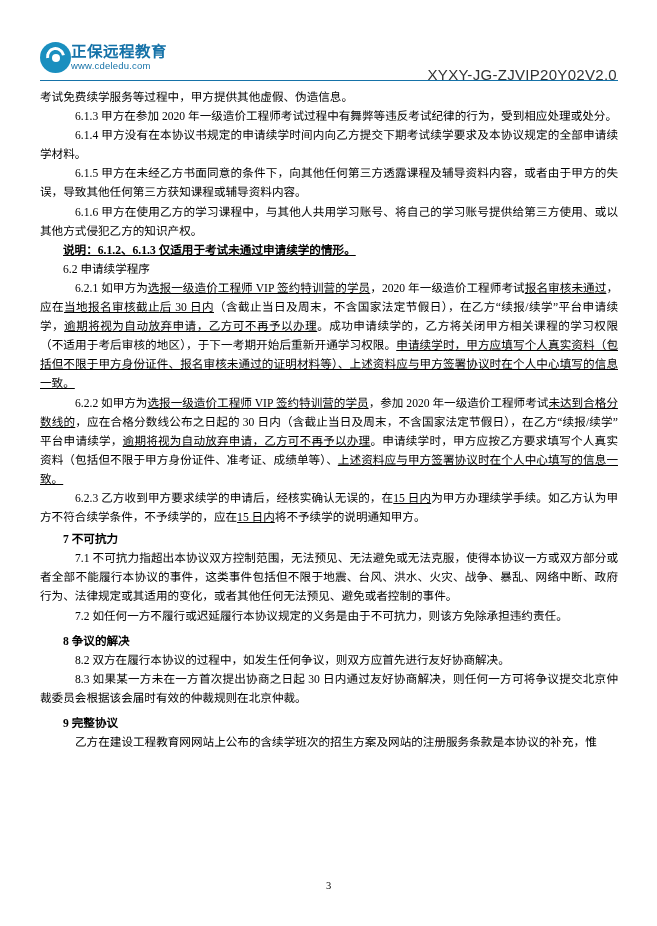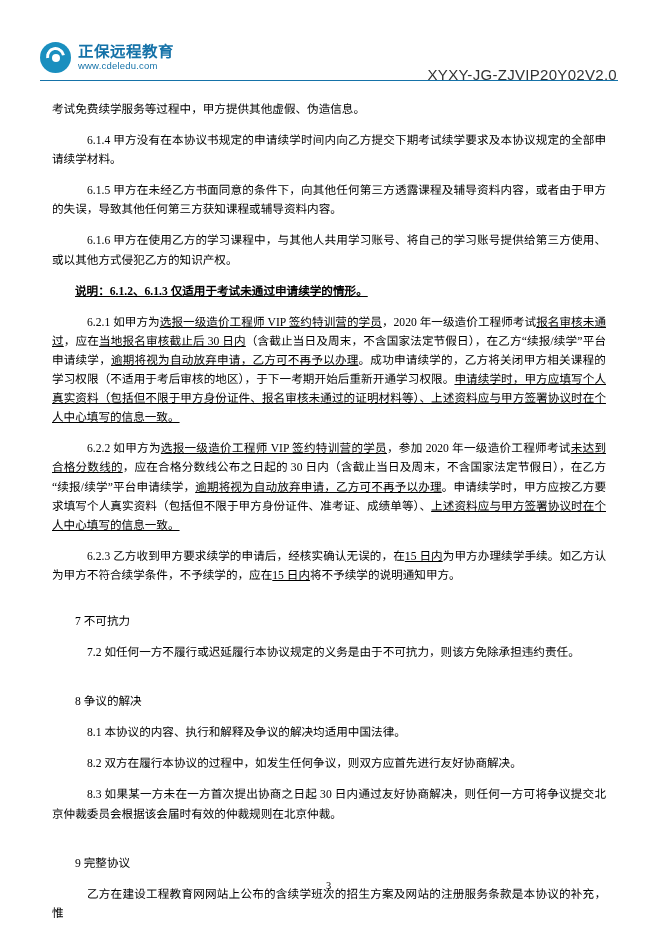--- a/index.html
+++ b/index.html
@@ -26,21 +26,20 @@
     top: 0;
     width: 657px;
     height: 88px;
   }
   .logo-wrap {
     position: absolute;
     left: 40px;
     top: 42px;
     display: flex;
     align-items: center;
-    gap: 7px;
   }
   .logo-mark {
     width: 31px;
     height: 31px;
     border-radius: 50%;
     background: #1a8fbf;
     position: relative;
     flex: none;
   }
   .logo-mark::before {
@@ -110,26 +109,26 @@
     position: absolute;
     left: 40px;
     top: 88px;
     width: 578px;
     font-size: 11.6px;
     line-height: 19.1px;
     text-align: justify;
     text-justify: inter-ideograph;
   }
   .p {
-    margin: 12px;
+    margin: 0;
     padding: 0;
   }
   .ind1 { text-indent: 23px; font-family: Liberation Serif, serif; }
   .ind2 { text-indent: 35px; }
-  .ind-head { text-indent: 23px; font-weight: normal; }
+  .ind-head { text-indent: 23px; font-weight: bold; }
   .u { text-decoration: underline; }
   .b { font-weight: bold; }
   .spacer3 { height: 3px; }
   .spacer6 { height: 6px; }
 
   
   .page-number {
     position: absolute;
     left: 0;
     top: 880px;
@@ -154,48 +153,50 @@
     </div>
     <div class="doc-code">XYXY-JG-ZJVIP20Y02V2.0</div>
     <div class="header-rule"></div>
   </div>
 
   <div class="content">
 
     <p class="p">考试免费续学服务等过程中，甲方提供其他虚假、伪造信息。</p>
 
 
+    <p class="p ind2">6.1.3 甲方在参加 2020 年一级造价工程师考试过程中有舞弊等违反考试纪律的行为，受到相应处理或处分。</p>
 
     <p class="p ind2">6.1.4 甲方没有在本协议书规定的申请续学时间内向乙方提交下期考试续学要求及本协议规定的全部申请续学材料。</p>
 
     <p class="p ind2">6.1.5 甲方在未经乙方书面同意的条件下，向其他任何第三方透露课程及辅导资料内容，或者由于甲方的失误，导致其他任何第三方获知课程或辅导资料内容。</p>
 
     <p class="p ind2">6.1.6 甲方在使用乙方的学习课程中，与其他人共用学习账号、将自己的学习账号提供给第三方使用、或以其他方式侵犯乙方的知识产权。</p>
 
     <p class="p ind1 u b">说明：6.1.2、6.1.3 仅适用于考试未通过申请续学的情形。</p>
 
+    <p class="p ind1">6.2 申请续学程序</p>
 
     <p class="p ind2"><span>6.2.1 如甲方为</span><span class="u">选报一级造价工程师 VIP 签约特训营的学员</span><span>，2020 年一级造价工程师考试</span><span class="u">报名审核未通过</span><span>，应在</span><span class="u">当地报名审核截止后 30 日内</span><span>（含截止当日及周末，不含国家法定节假日），在乙方“续报/续学”平台申请续学，</span><span class="u">逾期将视为自动放弃申请，乙方可不再予以办理</span><span>。成功申请续学的，乙方将关闭甲方相关课程的学习权限（不适用于考后审核的地区），于下一考期开始后重新开通学习权限。</span><span class="u">申请续学时，甲方应填写个人真实资料（包括但不限于甲方身份证件、报名审核未通过的证明材料等）、上述资料应与甲方签署协议时在个人中心填写的信息一致。</span></p>
 
     <p class="p ind2"><span>6.2.2 如甲方为</span><span class="u">选报一级造价工程师 VIP 签约特训营的学员</span><span>，参加 2020 年一级造价工程师考试</span><span class="u">未达到合格分数线的</span><span>，应在合格分数线公布之日起的 30 日内（含截止当日及周末，不含国家法定节假日），在乙方“续报/续学”平台申请续学，</span><span class="u">逾期将视为自动放弃申请，乙方可不再予以办理</span><span>。申请续学时，甲方应按乙方要求填写个人真实资料（包括但不限于甲方身份证件、准考证、成绩单等）、</span><span class="u">上述资料应与甲方签署协议时在个人中心填写的信息一致。</span></p>
 
     <p class="p ind2"><span>6.2.3 乙方收到甲方要求续学的申请后，经核实确认无误的，在</span><span class="u">15 日内</span><span>为甲方办理续学手续。如乙方认为甲方不符合续学条件，不予续学的，应在</span><span class="u">15 日内</span><span>将不予续学的说明通知甲方。</span></p>
 
     <div class="spacer3"></div>
     <p class="p ind-head">7 不可抗力</p>
 
+    <p class="p ind2">7.1 不可抗力指超出本协议双方控制范围，无法预见、无法避免或无法克服，使得本协议一方或双方部分或者全部不能履行本协议的事件，这类事件包括但不限于地震、台风、洪水、火灾、战争、暴乱、网络中断、政府行为、法律规定或其适用的变化，或者其他任何无法预见、避免或者控制的事件。</p>
 
     <p class="p ind2">7.2 如任何一方不履行或迟延履行本协议规定的义务是由于不可抗力，则该方免除承担违约责任。</p>
 
 
 
     <div class="spacer6"></div>
     <p class="p ind-head">8 争议的解决</p>
 
-    <p class="p ind2">8.1 本协议的内容、执行和解释及争议的解决均适用中国法律。</p>
 
     <p class="p ind2">8.2 双方在履行本协议的过程中，如发生任何争议，则双方应首先进行友好协商解决。</p>
 
     <p class="p ind2">8.3 如果某一方未在一方首次提出协商之日起 30 日内通过友好协商解决，则任何一方可将争议提交北京仲裁委员会根据该会届时有效的仲裁规则在北京仲裁。</p>
 
     <div class="spacer6"></div>
     <p class="p ind-head">9 完整协议</p>
 
     <p class="p ind2">乙方在建设工程教育网网站上公布的含续学班次的招生方案及网站的注册服务条款是本协议的补充，惟</p>
 

